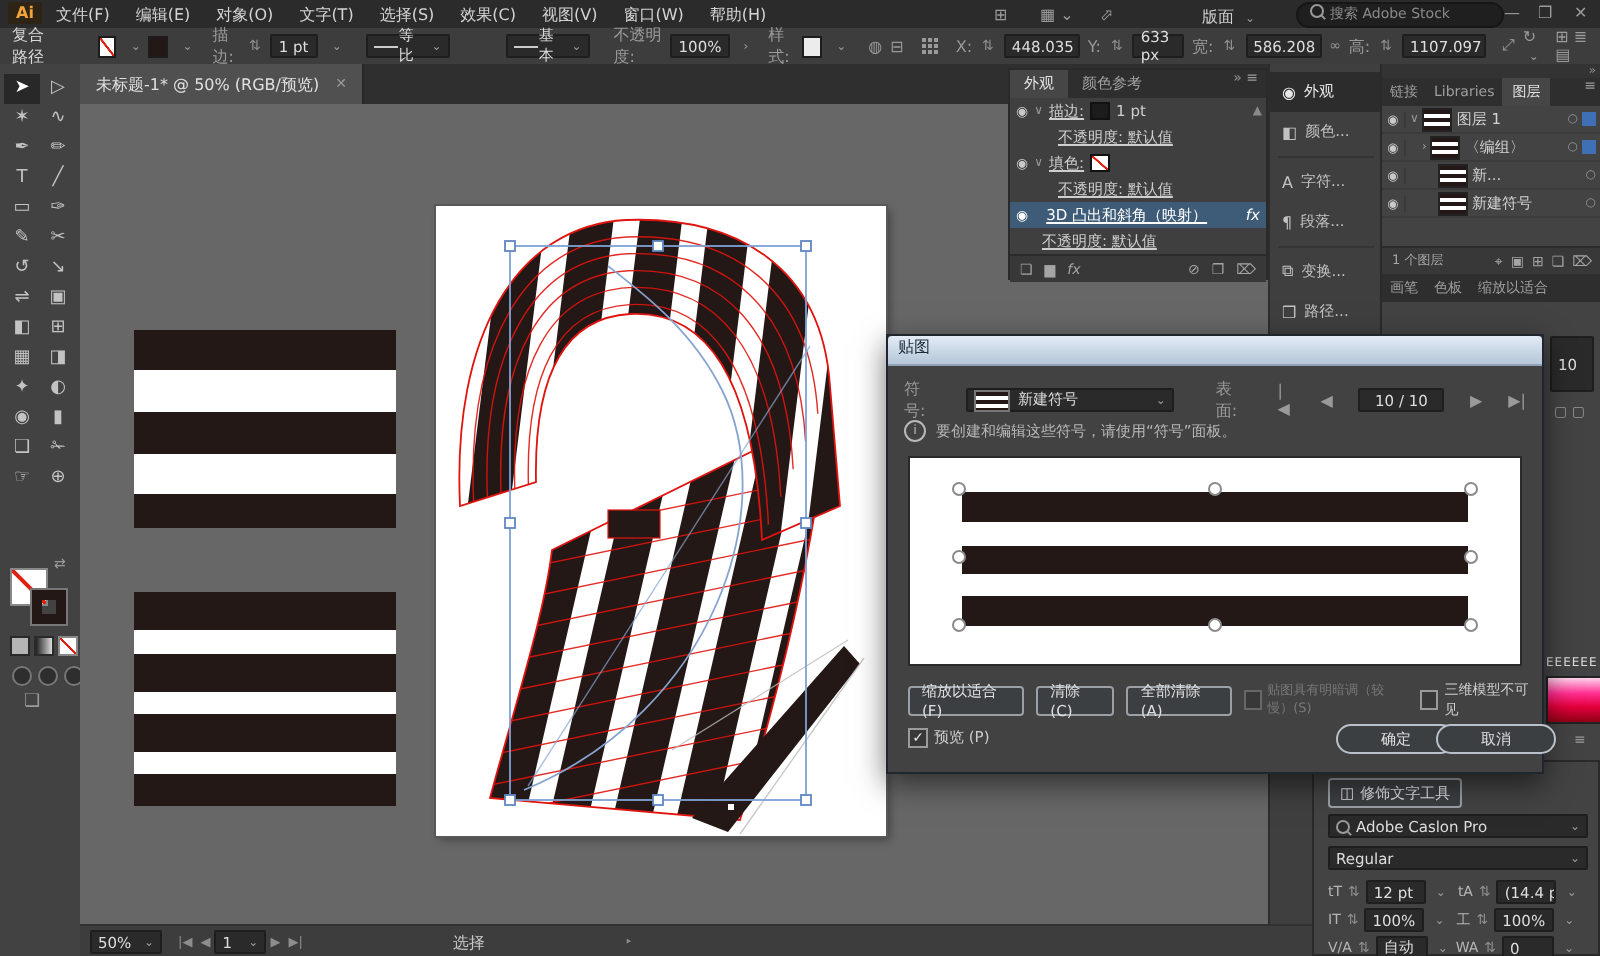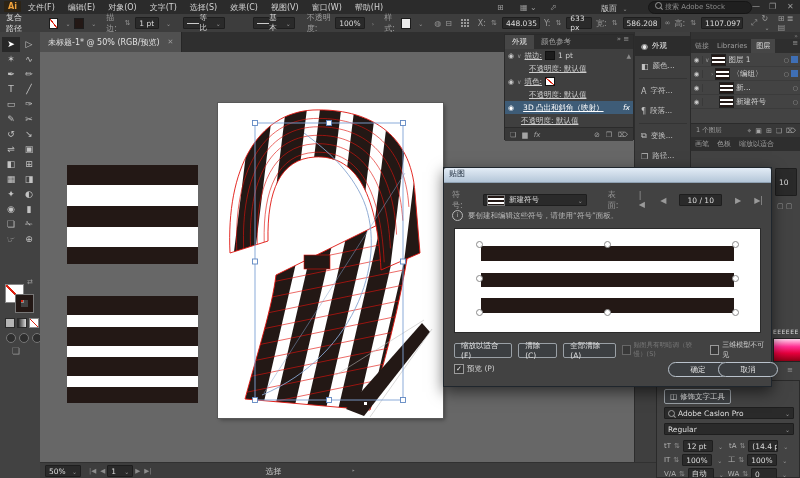--- a/index.html
+++ b/index.html
@@ -581,15 +581,15 @@
       <span class="dd">⌄</span>
   </span>
   <span class="navg" style="margin-left:8px">|◀</span>
   <span class="navg">◀</span>
   <span class="well" style="width:26px;justify-content:space-between">
     <span>1</span>
       <span class="dd">⌄</span>
   </span>
   <span class="navg">▶</span>
   <span class="navg">▶|</span>
-  <span style="margin-left:112px;color:#c8c8c8">选择</span>
+  <span style="margin-left:73px;color:#c8c8c8">选择</span>
   <span class="navg" style="margin-left:70px">‣</span>
 </div>
 
 </body></html>

